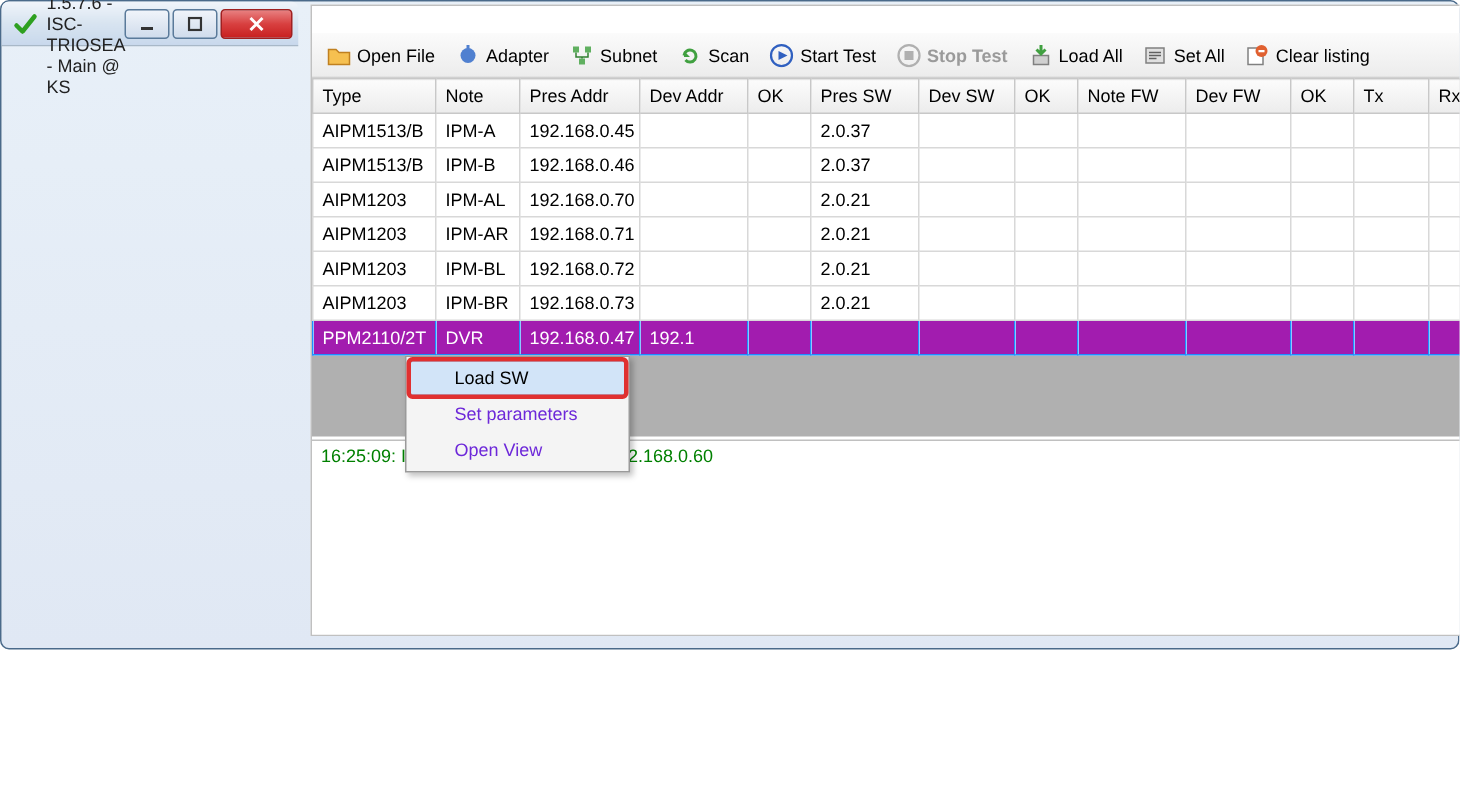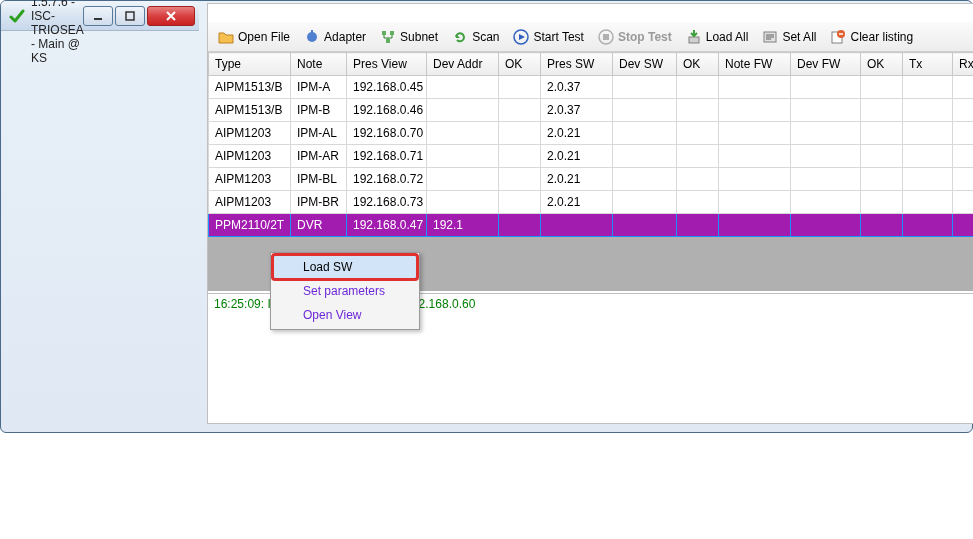--- a/index.html
+++ b/index.html
@@ -135,21 +135,21 @@
     background: #fff;
   }
   tr.selected td {
     background: #a21caf;
     color: #fff;
     border-color: #1e90ff;
   }
   .context-menu {
     position: absolute;
     left: 270px;
-    top: 252px;
+    top: 237px;
     width: 150px;
     background: #f4f4f4;
     border: 1px solid #9a9a9a;
     box-shadow: 2px 2px 4px rgba(0,0,0,0.25);
     padding: 2px;
     z-index: 100;
   }
   .ctx-item {
     padding: 5px 22px 5px 30px;
     cursor: pointer;
@@ -326,21 +326,21 @@
               <col style="width:42px">
               <col style="width:50px">
           <col style="width:50px">
               <col style="width:50px">
               <col style="width:auto">
         </colgroup>
         <thead>
           <tr>
             <th>Type</th>
             <th>Note</th>
-            <th>Pres View</th>
+            <th>Pres Addr</th>
             <th>Dev Addr</th>
             <th>OK</th>
             <th>Pres SW</th>
             <th>Dev SW</th>
             <th>OK</th>
             <th>Note FW</th>
             <th>Dev FW</th>
             <th>OK</th>
             <th>Tx</th>
             <th>Rx</th>

